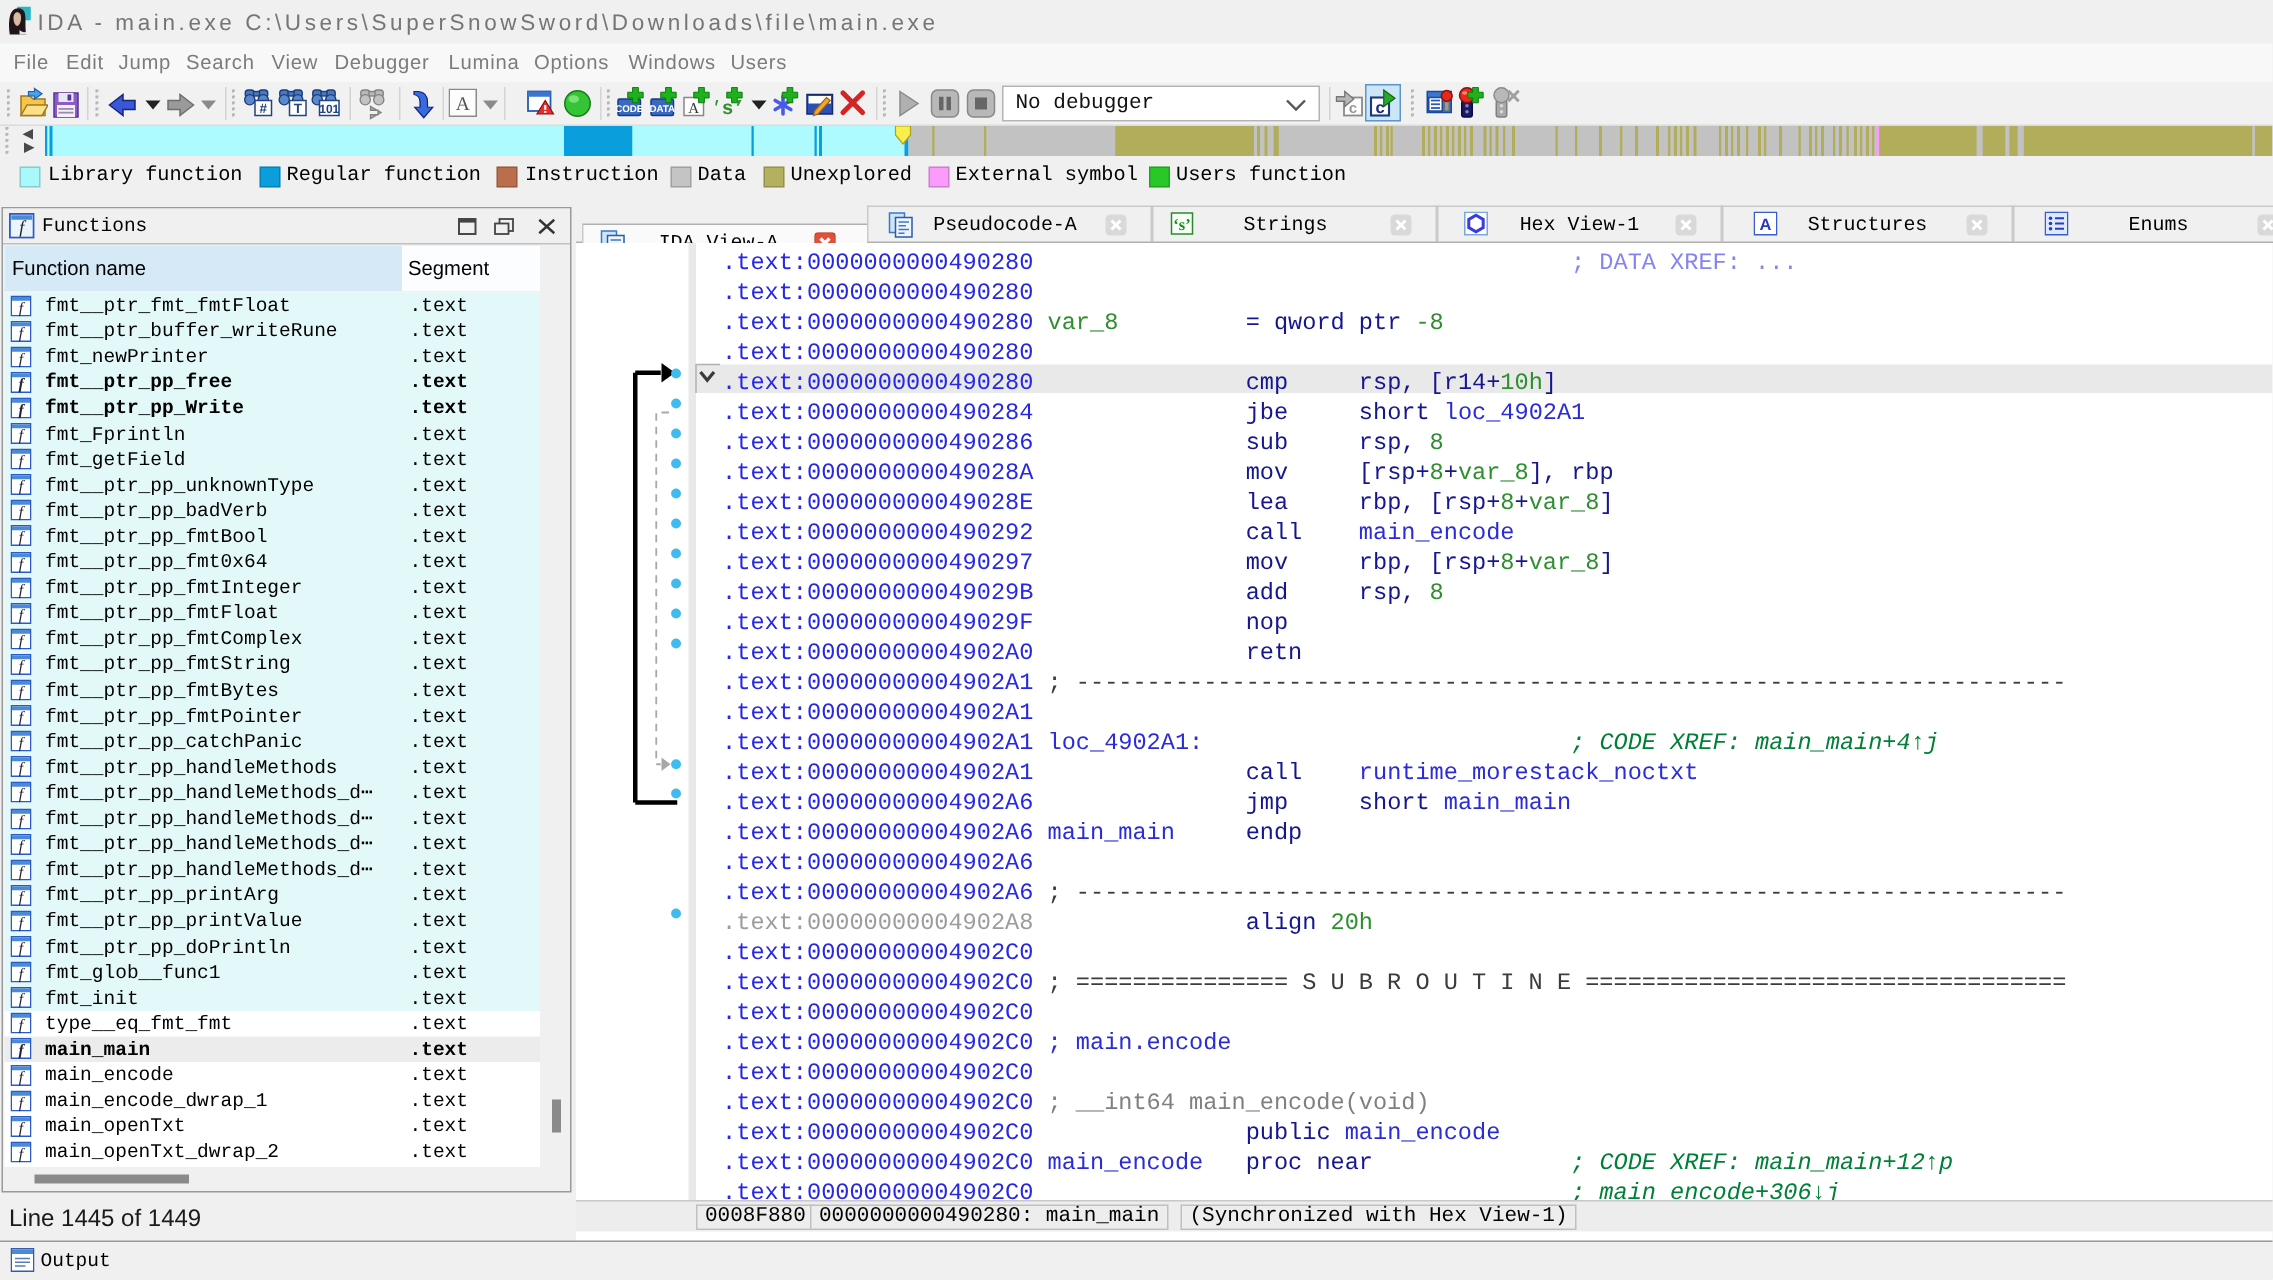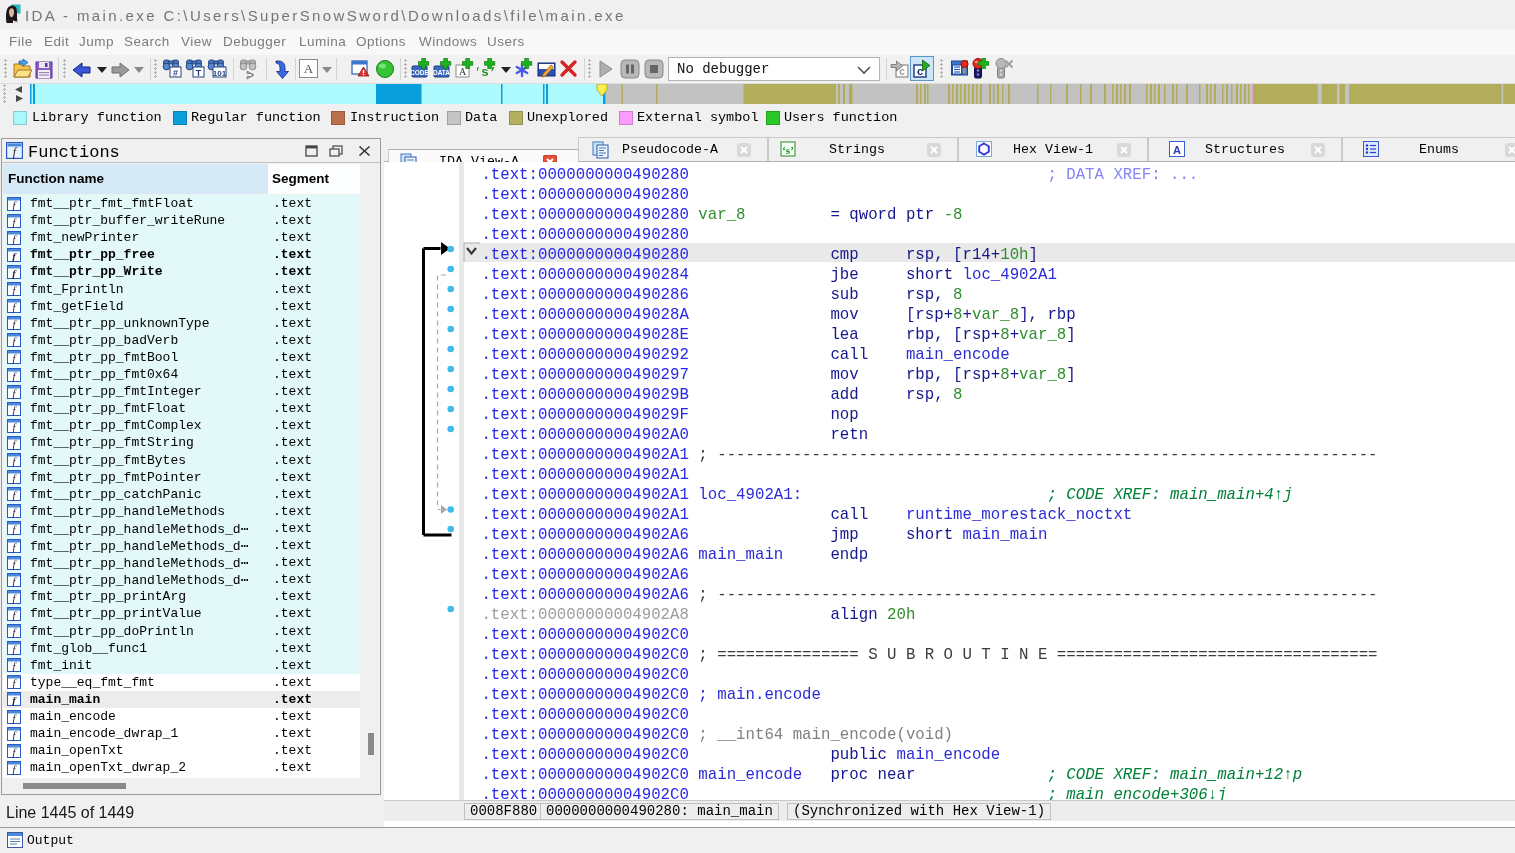--- a/index.html
+++ b/index.html
@@ -30,22 +30,22 @@
 .tab .tlabel { position:absolute; top:4px; width:100%; text-align:center;
   font-family:"Liberation Mono",monospace; font-size:13.3px; color:#000; }
 .tab .ticn { position:absolute; left:11px; top:3px; }
 .tab .tclose { position:absolute; top:5px; width:14px; height:14px; border-radius:3px;
   background:#d9d9d9; }
 #fpanel { top:138px; left:1px; width:380px; height:657px; background:#f0f0f0;
   border:1px solid #9a9a9a; }
 #ftitle { position:absolute; top:0; left:0; width:378px; height:24px; background:#f0f0f0;
   border-bottom:1px solid #c0c0c0; }
 #ftitle .txt { position:absolute; left:26px; top:4px; font-family:"Liberation Mono",monospace;
-  font-size:17px; color:#000; }
-#fhdr { position:absolute; top:25px; left:1px; width:357px; height:30px; background:#fbfdff;font-weight:bold; }
+  font-size:13px; color:#000; }
+#fhdr { position:absolute; top:25px; left:1px; width:357px; height:30px; background:#fbfdff; }
 #fhdr .c1 { position:absolute; left:0; top:0; width:265px; height:30px; background:#d5e9f7; }
 #fhdr .t1 { position:absolute; left:5px; top:7px; font-size:13.5px; color:#000; }
 #fhdr .t2 { position:absolute; left:269px; top:7px; font-size:13.5px; color:#000; }
 #flist { position:absolute; top:56px; left:1px; width:357px; height:583px; background:#fff; }
 .frow { position:absolute; left:0; width:357px; height:17.1px; font-family:"Liberation Mono",monospace;
   font-size:13px; color:#000; }
 .frow.lib { }
 .frow.sel { background:#ececec; }
 .frow .fn { position:absolute; left:27px; top:1px; }
 .frow .fs { position:absolute; left:270px; top:1px; }

